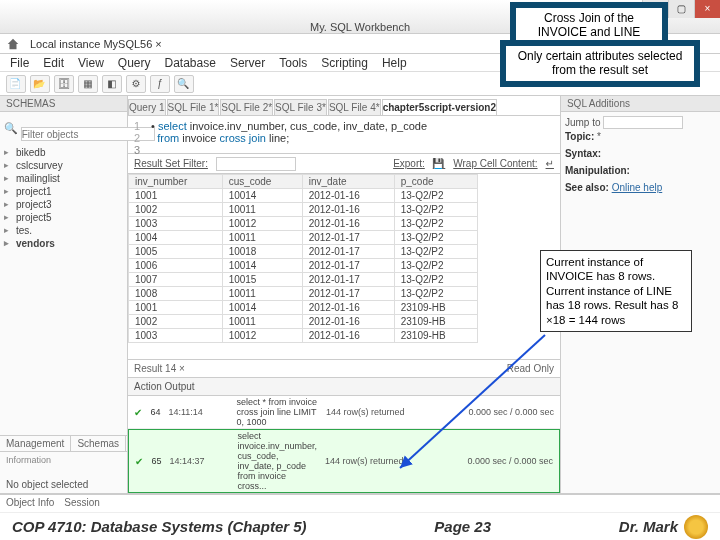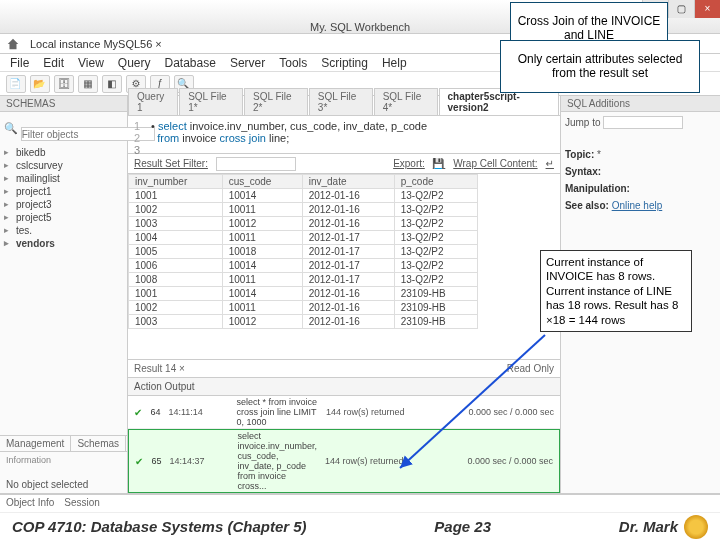--- a/index.html
+++ b/index.html
@@ -21,21 +21,21 @@
   .filter-row input { flex: 1; font-size: 10px; height: 14px; border: 1px solid #ccc; margin-top: 12px; }
   .schema-list { padding: 2px 4px; font-size: 10px; color: #444; }
   .schema-list li { list-style: none; padding: 1px 0 1px 12px; position: relative; }
   .schema-list li::before { content: "▸"; position: absolute; left: 0; font-size: 9px; color: #888; }
   .side-tabs { margin-top: auto; border-top: 1px solid #ccc; font-size: 10px; }
   .side-tab-row { display: flex; }
   .side-tab { padding: 2px 6px; border-right: 1px solid #ccc; color: #666; }
   .info-area { border-top: 1px solid #ccc; padding: 3px 6px; font-size: 10px; color: #555; }
   .center { flex: 1; display: flex; flex-direction: column; }
   .sql-tabs { display: flex; border-bottom: 1px solid #ccc; height: 20px; align-items: flex-end; font-size: 10px; }
-  .sql-tab { padding: 2px 8px; border: 1px solid #ccc; border-bottom: none; background: #eee; margin-right: 1px; color: #666; }
+  .sql-tab { padding: 2px 0; border: 1px solid #ccc; border-bottom: none; background: #eee; margin-right: 1px; color: #666; }
   .sql-tab.active { background: #fff; font-weight: bold; color: #333; }
   .editor { padding: 4px 6px; font-family: Consolas, monospace; font-size: 11px; height: 38px; border-bottom: 1px solid #ccc; }
   .editor .ln { color: #aaa; width: 14px; display: inline-block; }
   .editor .kw { color: #0a6aa6; }
   .editor .cur { color: #888; }
   .result-bar { height: 20px; display: flex; align-items: center; gap: 8px; padding: 0 6px; font-size: 10px; color: #555; border-bottom: 1px solid #ccc; text-decoration: underline; }
   .result-bar input { width: 80px; height: 14px; font-size: 10px; border: 1px solid #ccc; }
   .grid { flex: 1; overflow: hidden; font-size: 10px; }
   .grid table { border-collapse: collapse; width: 350px; }
   .grid th, .grid td { border: 1px solid #ddd; padding: 1px 6px; text-align: left; white-space: nowrap; color: #444; }
@@ -45,25 +45,25 @@
   .action-head { height: 18px; display: flex; align-items: center; gap: 6px; padding: 0 6px; font-size: 10px; color: #555; background: #f5f5f5; border-bottom: 1px solid #ccc; }
   .action-rows { font-size: 9px; }
   .action-row { display: flex; align-items: center; gap: 8px; padding: 1px 6px; border-bottom: 1px solid #eee; }
   .action-row .check { color: #2a9d2a; font-size: 10px; }
   .action-row .t { width: 60px; color: #555; }
   .action-row .act { flex: 1; color: #444; }
   .action-row .msg { width: 110px; color: #555; }
   .action-row .dur { width: 110px; color: #555; text-align: right; }
   .action-row.hl { background: #eaffea; border: 1px solid #2ea54b; }
   .right { width: 166px; border-left: 1px solid #ccc; font-size: 10px; padding: 4px; color: #555; background: #fafafa; }
-  .right .jump { margin-bottom: 20px; }
+  .right .jump { margin-bottom: 2px; }
   .right .jump input { width: 80px; font-size: 10px; border: 1px solid #ccc; }
   .right b { color: #333; }
   .right a { color: #2d6aa3; }
-  .callout { position: absolute; background: #fff; border: 1px solid #0c4a6e; padding: 11px 6px; font-size: 12px; color: #000; font-family: Arial; text-align: center; line-height: 1.2; }
+  .callout { position: absolute; background: #fff; border: 6px solid #0c4a6e; padding: 3px 6px; font-size: 12px; color: #000; font-family: Arial; text-align: center; line-height: 1.2; }
   .callout3 { position: absolute; background: #fff; border: 1px solid #333; padding: 4px 5px; font-size: 11.5px; color: #000; line-height: 1.25; width: 152px; }
   .slide-foot { position: absolute; bottom: 0; left: 0; width: 720px; height: 28px; display: flex; align-items: center; justify-content: space-between; padding: 0 12px; font-family: "Times New Roman", serif; font-style: italic; font-weight: bold; font-size: 15px; background: #fff; border-top: 1px solid #eee; }
   .slide-foot .logo { width: 24px; height: 24px; background: radial-gradient(circle,#f5c542 40%,#d89a1a 70%); border-radius: 50%; }
   .bottom-tabs { height: 16px; border-top: 1px solid #ccc; display: flex; align-items: center; gap: 10px; padding-left: 6px; font-size: 10px; color: #666; }
   .arrow-svg { position: absolute; pointer-events: none; }
 </style>
 </head>
 <body>
 
 <div class="titlebar">
@@ -194,20 +194,26 @@
             </tr>
             <tr>
               <td>1005</td>
               <td>10018</td>
               <td>2012-01-17</td>
               <td>13-Q2/P2</td>
             </tr>
             <tr>
               <td>1006</td>
               <td>10014</td>
+              <td>2012-01-17</td>
+              <td>13-Q2/P2</td>
+            </tr>
+            <tr>
+              <td>1007</td>
+              <td>10015</td>
               <td>2012-01-17</td>
               <td>13-Q2/P2</td>
             </tr>
             <tr>
               <td>1008</td>
               <td>10011</td>
               <td>2012-01-17</td>
               <td>13-Q2/P2</td>
             </tr>
             <tr>

